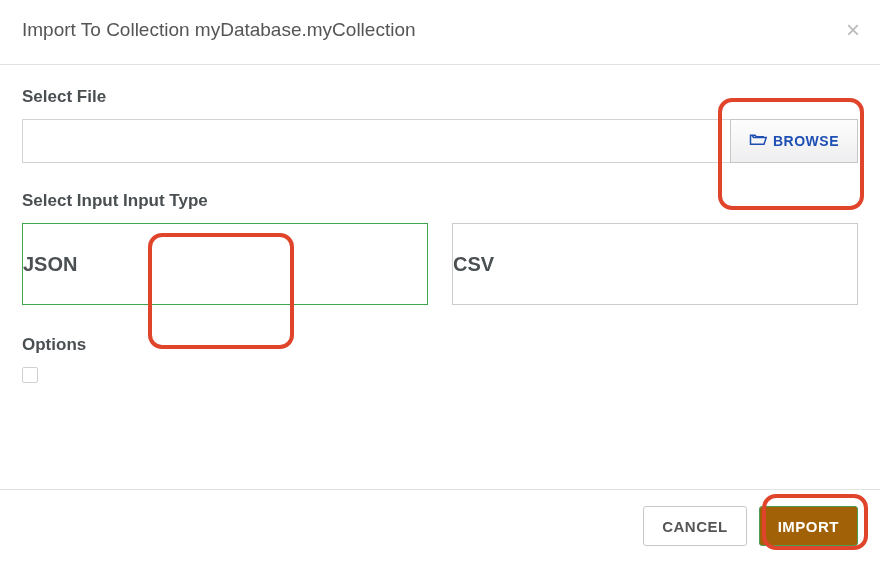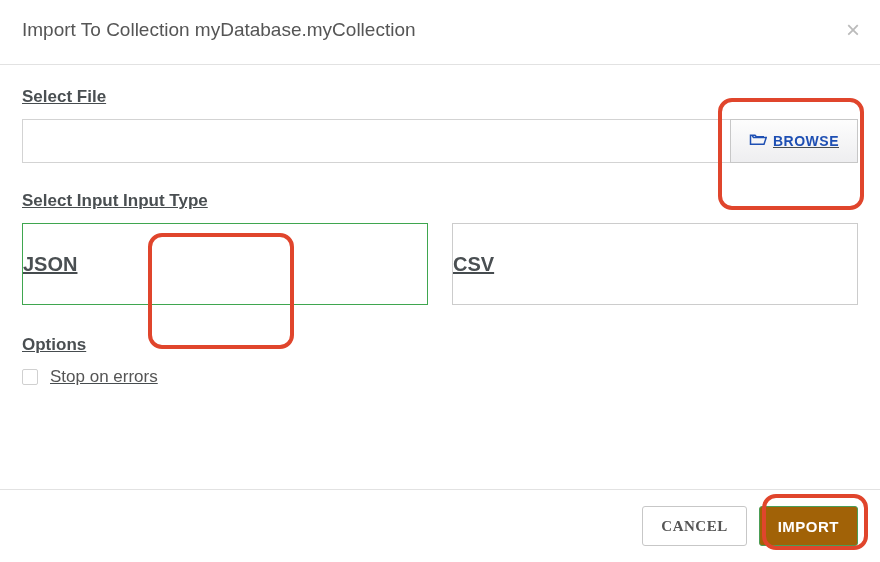--- a/index.html
+++ b/index.html
@@ -25,21 +25,20 @@
     }
     .close-btn {
       font-size: 24px;
       color: #bbb;
       cursor: pointer;
       line-height: 1;
       padding: 0 4px;
     }
     .modal-body {
       padding: 22px;
-      text-decoration: underline;
     }
     .section-label {
       font-size: 17px;
       font-weight: 700;
       color: #4a4f52;
       margin-bottom: 12px;
     }
     .file-row {
       display: flex;
       width: 100%;
@@ -131,21 +130,20 @@
       border-radius: 3px;
       cursor: pointer;
       display: flex;
       align-items: center;
       justify-content: center;
     }
     .cancel-btn {
       border: 1px solid #c7c7c7;
       background: #fff;
       color: #555;
-      font-family: Liberation Serif, serif;
     }
     .import-btn {
       border: 1px solid #4a9e57;
       background: #a16207;
       color: #fff;
     }
     
     .hl {
       position: absolute;
       border: 4px solid #e0452c;
@@ -184,21 +182,20 @@
       <span>JSON</span>
     </div>
     <div class="type-btn">
       <span>CSV</span>
     </div>
   </div>
 
   <div class="section-label">Options</div>
   <div class="options-row">
     <div class="checkbox"></div>
-    <div class="checkbox-label">Stop on errors</div>
   </div>
 
 </div>
 
 <div class="modal-footer">
   <div class="footer-btn cancel-btn">
     <span>CANCEL</span>
   </div>
   <div class="footer-btn import-btn">
     <span>IMPORT</span>

